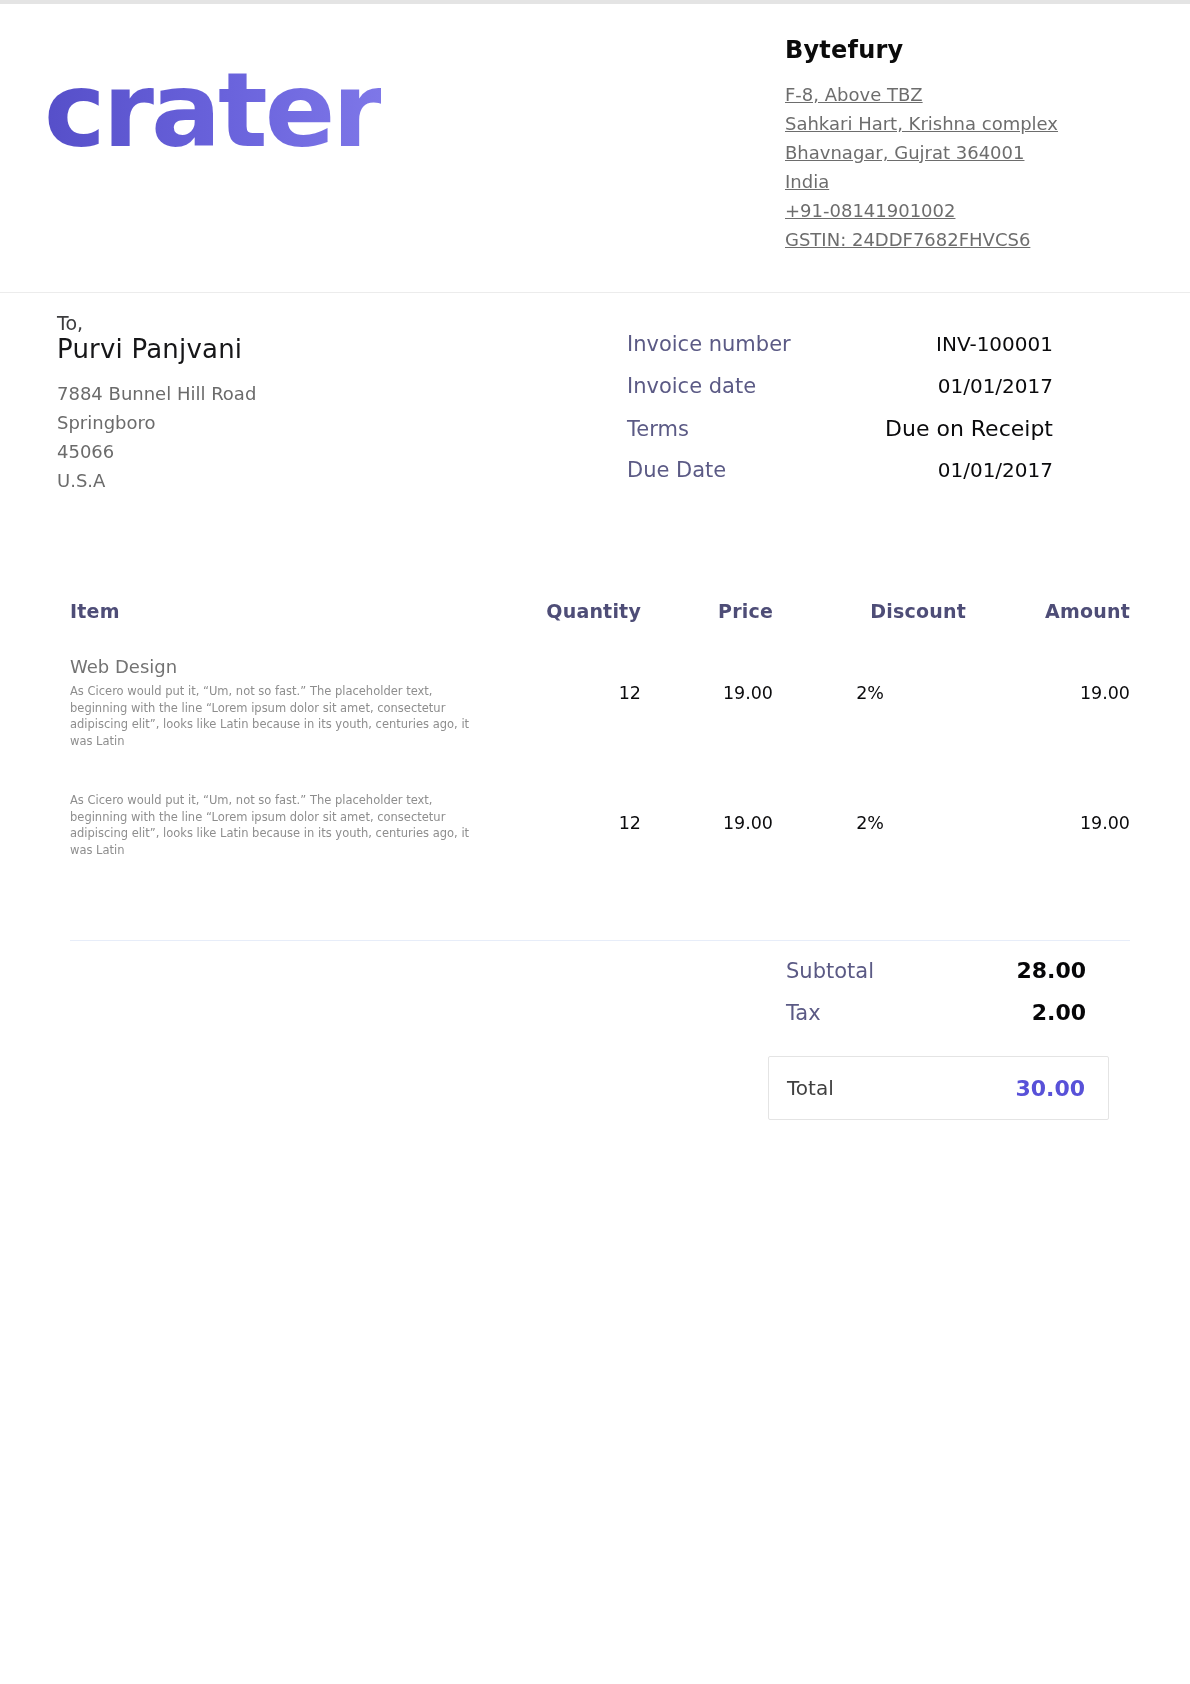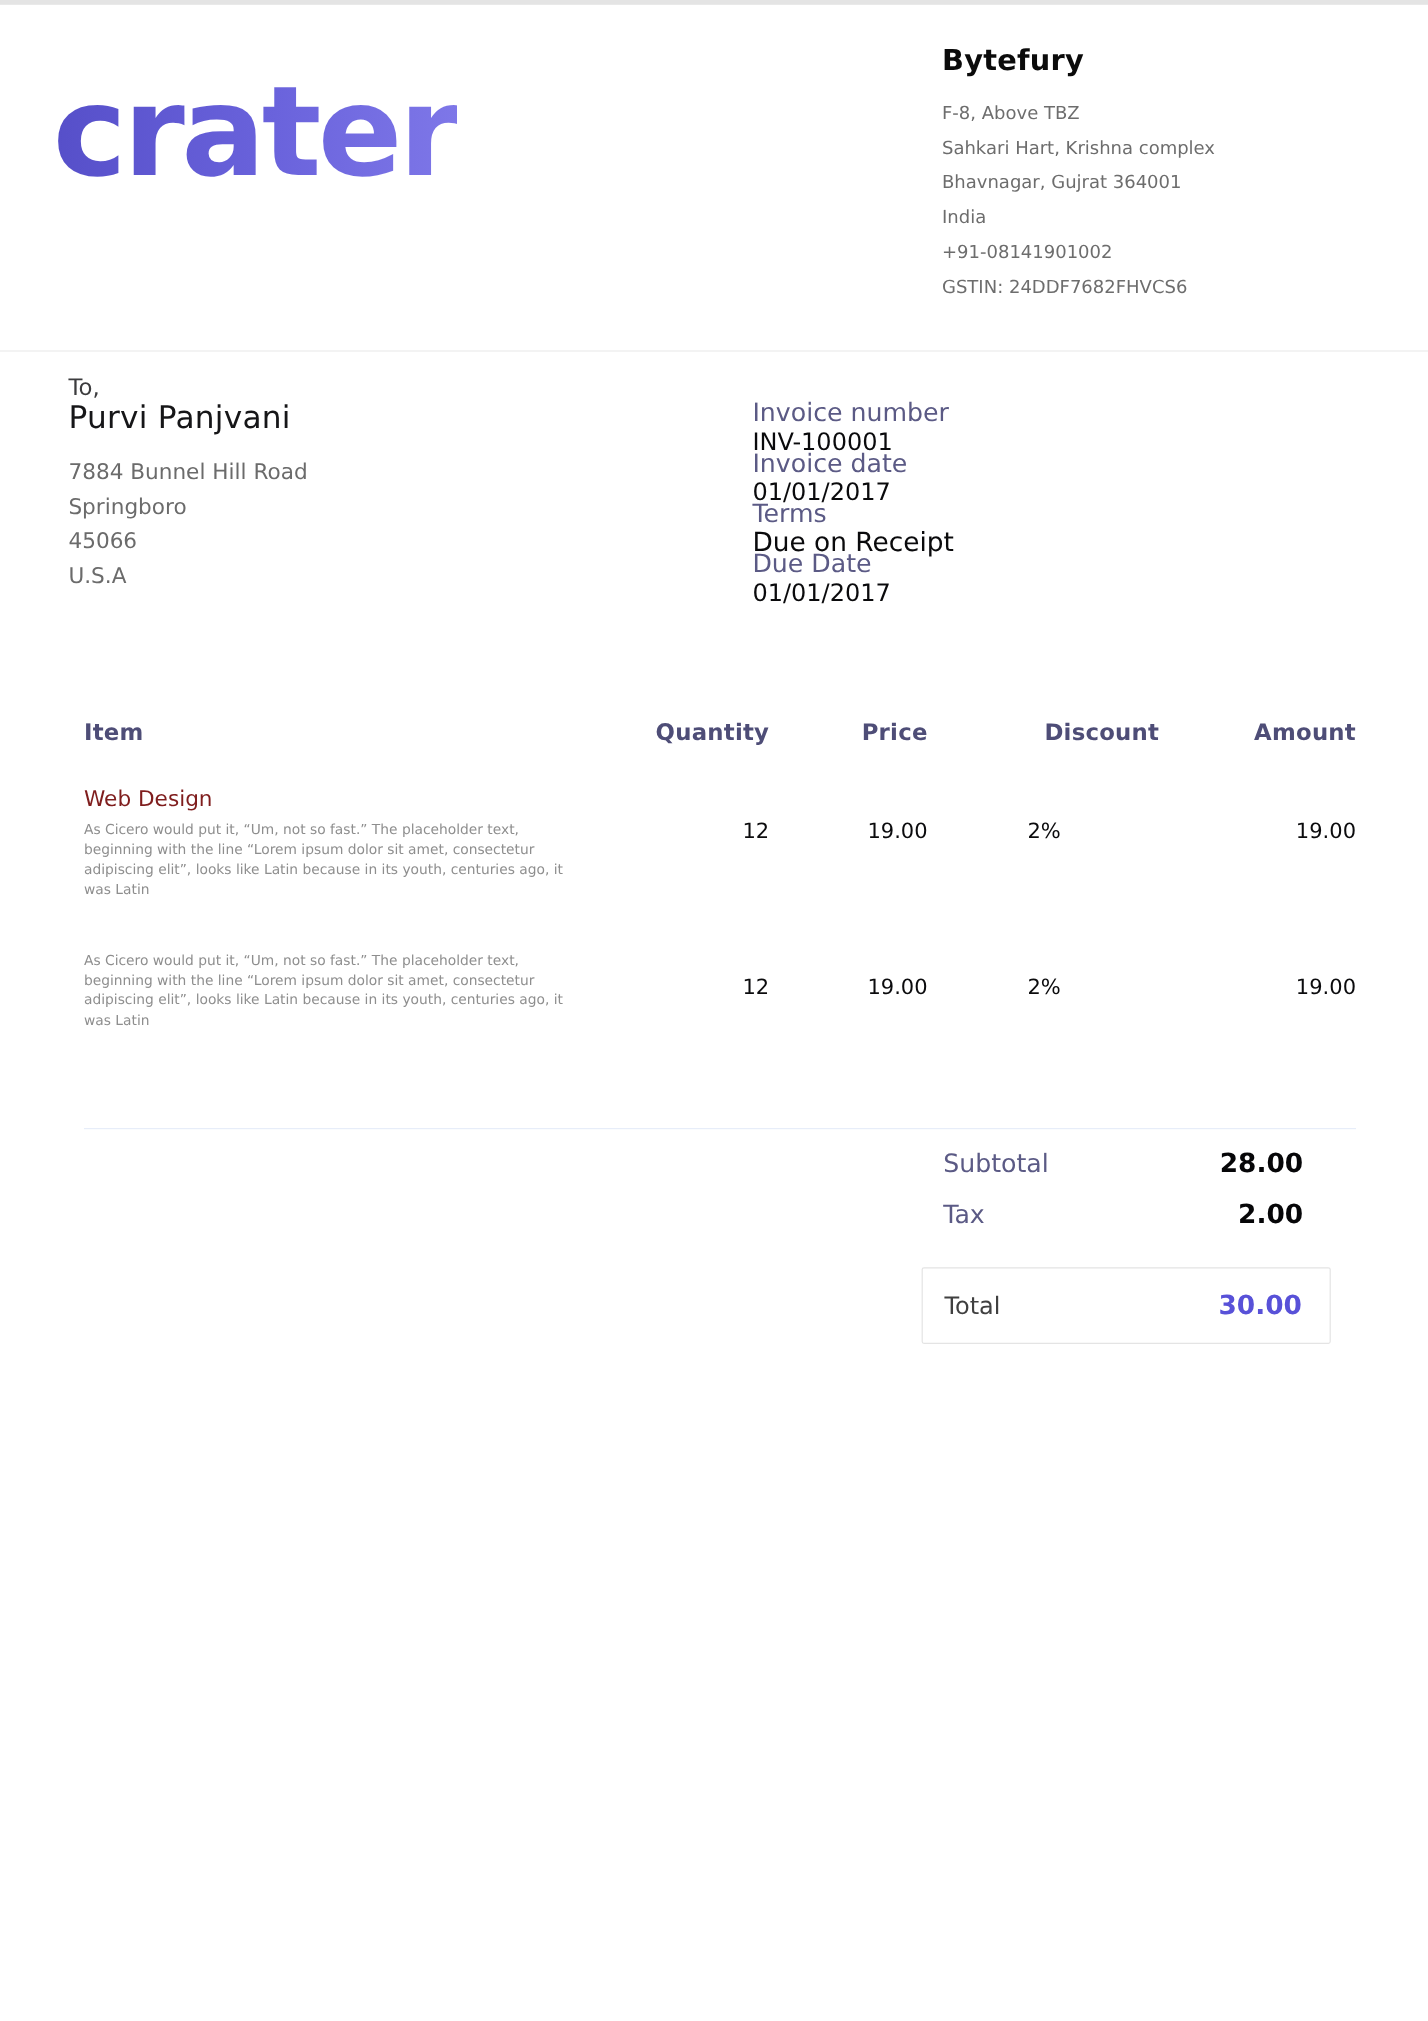--- a/index.html
+++ b/index.html
@@ -7,44 +7,44 @@
   .page{position:relative;width:1190px;height:1396px;background:#ffffff;overflow:hidden;}
 
   .top-strip{position:absolute;top:0;left:0;width:1190px;height:4px;background:#e4e4e4;}
 
   
   .logo{position:absolute;left:44px;top:58px;font-size:104px;font-weight:700;letter-spacing:-3px;line-height:1;
         background:linear-gradient(90deg,#564fc9 0%,#6a63dc 55%,#7e77e8 100%);
         -webkit-background-clip:text;background-clip:text;color:transparent;}
   .company{position:absolute;left:785px;top:36px;width:300px;}
   .company-name{font-size:24px;font-weight:700;color:#0b0b0b;margin:0 0 16px 0;letter-spacing:.2px;}
-  .company-line{font-size:15px;color:#6d6d6d;line-height:29px;}
+  .company-line{font-size:18px;color:#6d6d6d;line-height:29px;text-decoration:underline;}
 
   .header-divider{position:absolute;top:292px;left:0;width:1190px;height:1px;background:#ececec;}
 
   
   .bill-to{position:absolute;left:57px;top:312px;width:420px;}
   .bill-heading{font-size:19px;color:#3c3c3e;}
   .customer-name{font-size:26px;color:#161618;font-weight:500;margin-bottom:15px;letter-spacing:.2px;}
   .customer-line{font-size:18px;color:#6b6b6b;line-height:29px;}
 
   
   .meta{position:absolute;left:627px;top:332px;width:426px;}
-  .meta-row{display:flex;justify-content:space-between;align-items:baseline;height:42px;flex-direction:column;}
+  .meta-row{display:flex;justify-content:space-between;align-items:baseline;height:42px;}
   .meta-label{font-size:21px;color:#5b5a85;}
   .meta-value{font-size:20px;color:#0a0a0c;font-weight:500;}
   .meta-value.big{font-size:22px;}
 
   
   .items{position:absolute;left:70px;top:600px;width:1060px;}
   .grid{display:grid;grid-template-columns:1fr 160px 132px 193px 164px;}
   .thead .cell{font-size:19px;font-weight:700;color:#4e4d77;text-align:right;letter-spacing:.2px;}
   .thead .cell.first{text-align:left;}
   .item-row{margin-top:34px;}
-  .item-name{font-size:18px;font-weight:500;color:#7f1d1d;}
+  .item-name{font-size:18px;font-weight:500;color:#737373;}
   .item-desc{margin-top:6px;font-size:11.5px;line-height:16.5px;color:#8e8e8e;max-width:414px;}
   .num{font-size:17.5px;color:#0b0b0d;font-weight:500;text-align:right;padding-top:27px;}
   .num.discount{padding-right:82px;}
   .table-divider{margin-top:82px;height:1px;background:#e7edf9;}
 
   
   .totals{position:absolute;left:768px;top:958px;width:341px;box-sizing:border-box;}
   .trow{display:flex;justify-content:space-between;align-items:baseline;padding:0 23px 0 18px;height:42px;}
   .trow .tlabel{font-size:21px;color:#5b5a85;}
   .trow .tvalue{font-size:22px;font-weight:700;color:#060608;}

